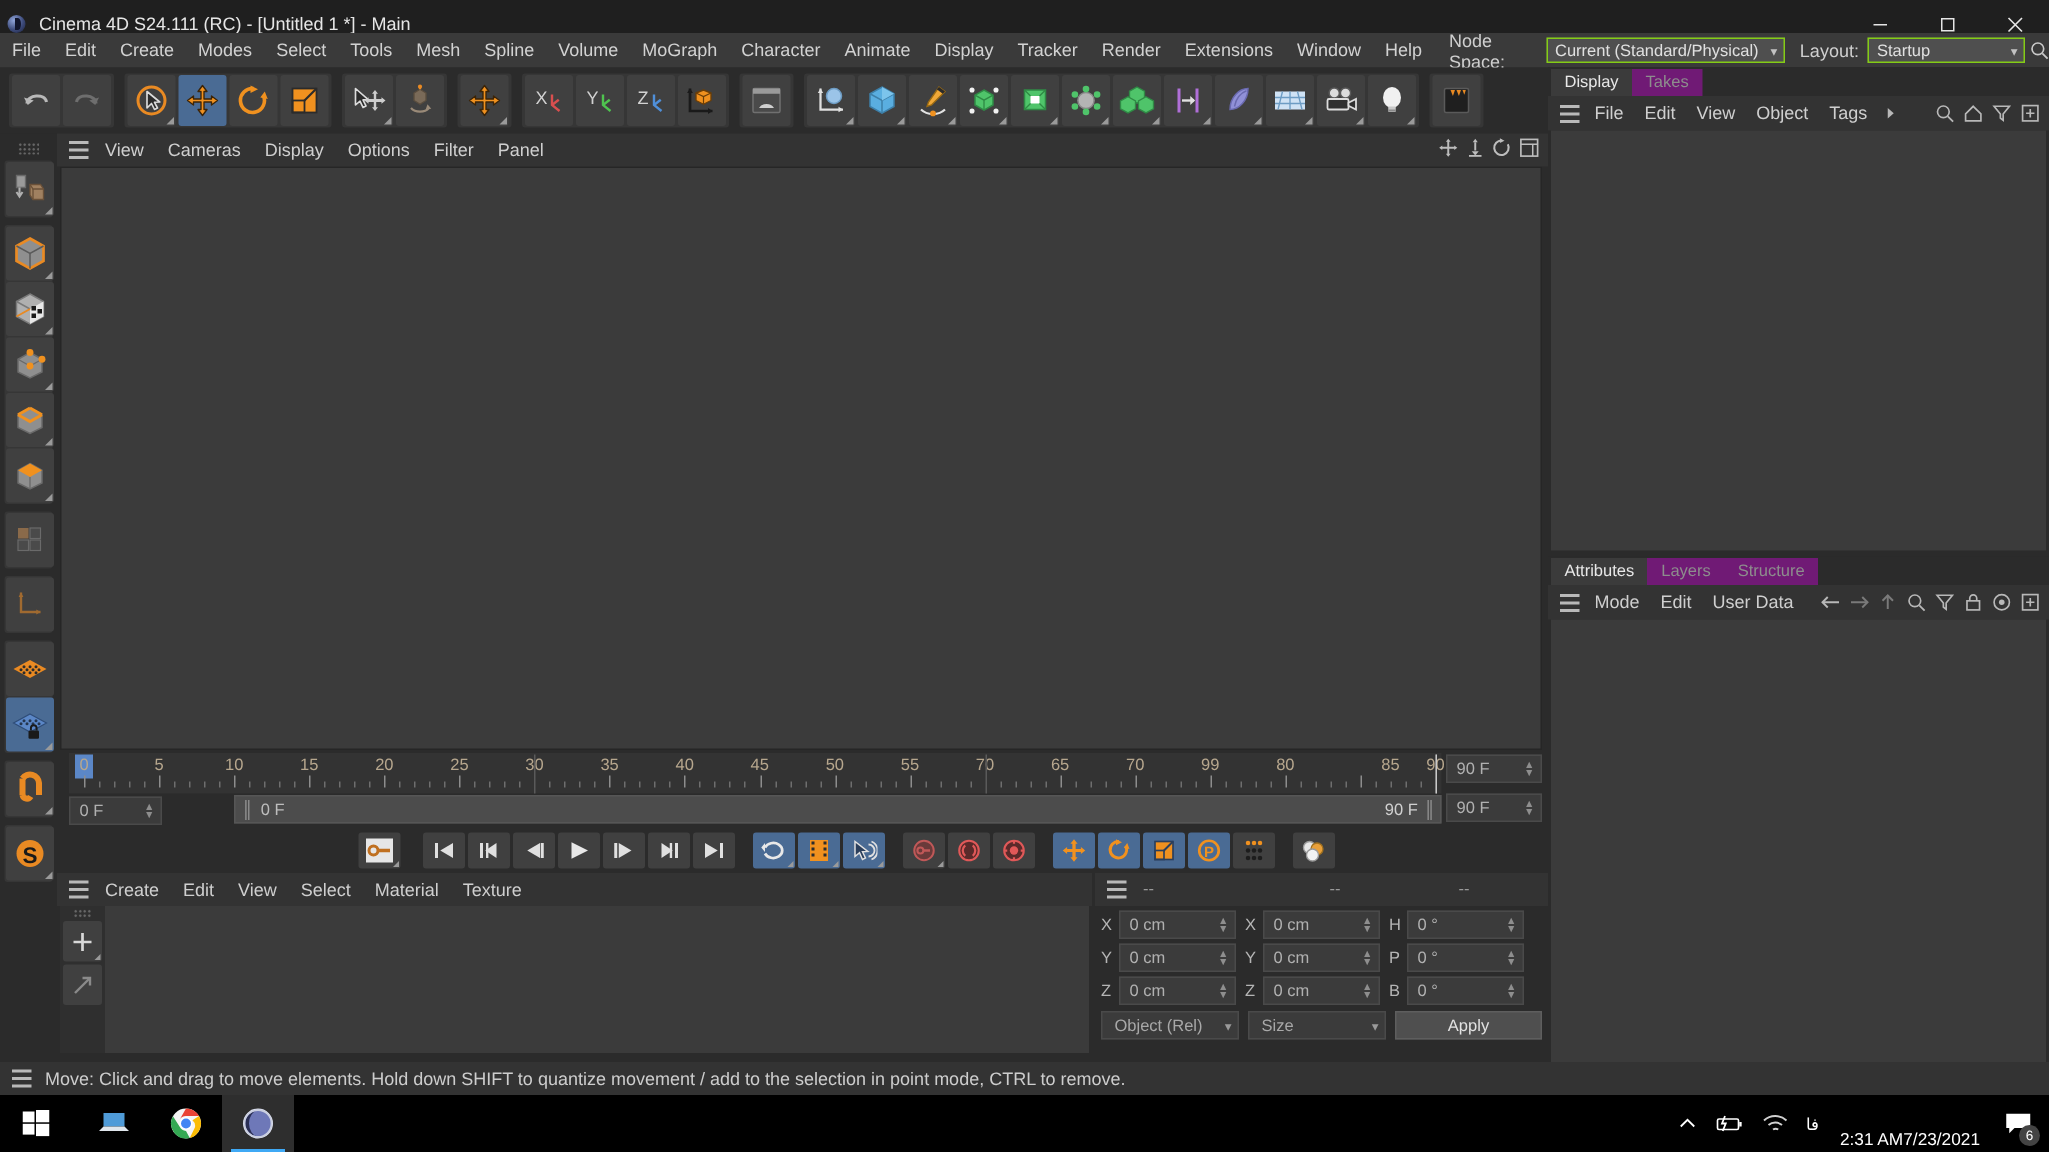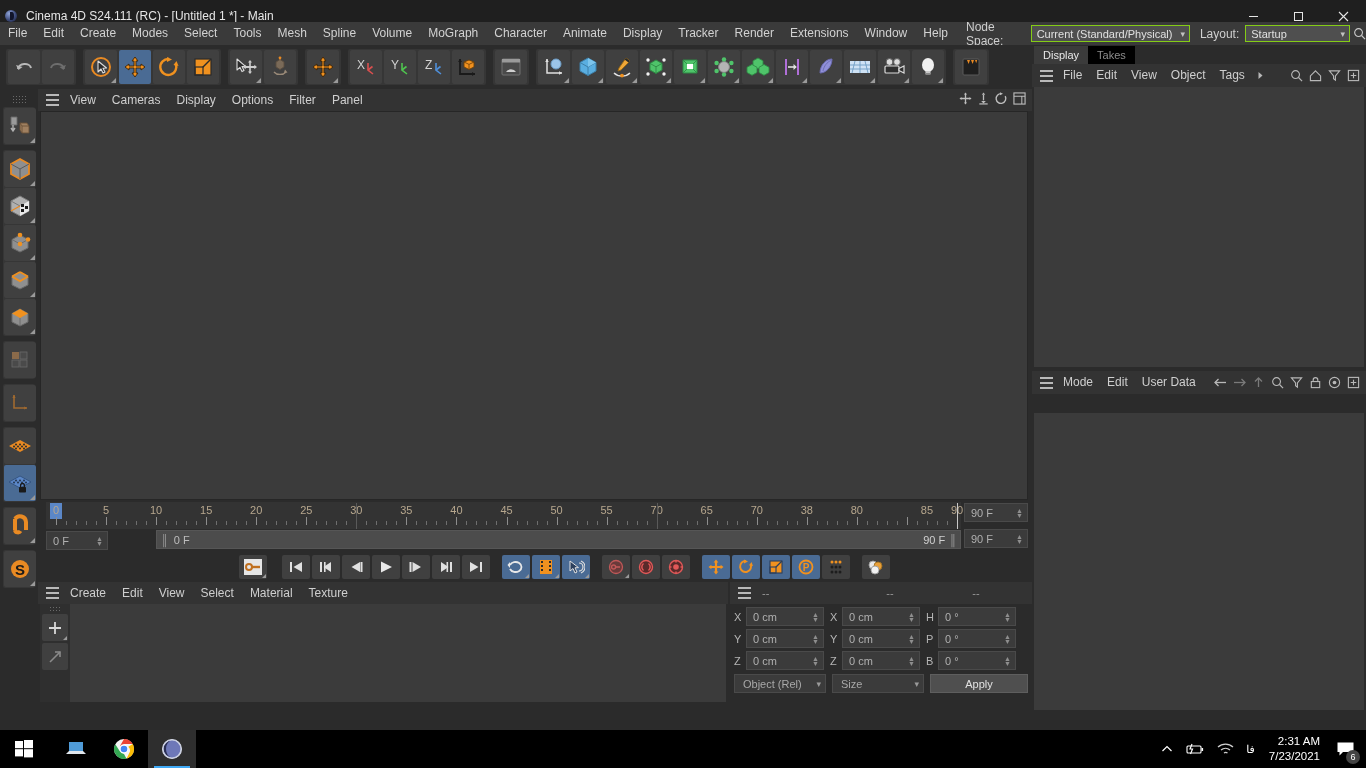--- a/index.html
+++ b/index.html
@@ -210,21 +210,21 @@
     height: 19px; flex: 1; background: #4f4f4f; border: 1px solid #5e5e5e;
     display: flex; align-items: center; justify-content: center;
     font-size: 11px; color: #e2e2e2;
   }
 
   
   .rightpanel { position: absolute; top: 45px; right: 0; width: 334px; bottom: 56px; background: #2b2b2b; }
   .panel-tabs { display: flex; height: 19px; align-items: flex-end; padding-left: 2px; background: #2b2b2b; }
   .ptab {
     height: 18px; line-height: 18px; padding: 0 9px; font-size: 11px; color: #8d8d8d;
-    background: #000000;
+    background: #701a75;
   }
   .ptab.active { background: #3b3b3b; color: #e8e8e8; }
   .panel-menubar { height: 23px; background: #333333; display: flex; align-items: center; padding-left: 4px; }
   .pm-item { padding: 0 7px; height: 23px; line-height: 23px; font-size: 12px; color: #cfcfcf; }
   .pm-icons { margin-left: auto; display: flex; align-items: center; gap: 2px; padding-right: 4px; }
   .pm-ibtn { width: 17px; height: 18px; display: flex; align-items: center; justify-content: center; }
   .objects-body { position: absolute; top: 42px; left: 2px; right: 2px; height: 280px; background: #3b3b3b; }
   .attrs-wrap { position: absolute; top: 326px; left: 0; right: 0; bottom: 0; }
   .attrs-body { position: absolute; top: 42px; left: 2px; right: 2px; bottom: 2px; background: #3b3b3b; }
 
@@ -246,21 +246,21 @@
     padding-left: 10px; color: #5a5a5a; font-size: 12px; gap: 8px;
   }
   .tb-apps { display: flex; align-items: center; height: 38px; margin-left: 4px; }
   .tb-app { width: 48px; height: 38px; display: flex; align-items: center; justify-content: center; position: relative; }
   .tb-app.active { background: #2e2e2e; }
   .tb-app.active:after {
     content: ""; position: absolute; bottom: 0; left: 6px; right: 6px; height: 2px; background: #3fa9f5;
   }
   .tray { margin-left: auto; display: flex; align-items: center; height: 38px; padding-right: 4px; gap: 0; }
   .tray-item { display: flex; align-items: center; height: 38px; padding: 0 6px; color: #ffffff; font-size: 12px; gap: 6px; }
-  .clock { display: flex; flex-direction: column; align-items: flex-end; justify-content: center; height: 38px; padding: 0 8px; color: #fff; font-size: 11.5px; line-height: 15px; }
+  .clock { display: flex; flex-direction: row; align-items: flex-end; justify-content: center; height: 38px; padding: 0 8px; color: #fff; font-size: 11.5px; line-height: 15px; }
   .notif { width: 34px; height: 38px; display: flex; align-items: center; justify-content: center; position: relative; }
   .notif-badge {
     position: absolute; right: 2px; bottom: 4px; width: 14px; height: 14px; border-radius: 50%;
     background: #444; color: #fff; font-size: 9px; display: flex; align-items: center; justify-content: center;
   }
   .sun { width: 16px; height: 16px; border-radius: 50%; background: radial-gradient(circle at 40% 35%, #ffd966, #f0a830); position: relative; }
   .sun:after {
     content:""; position:absolute; right:-2px; bottom:0px; width:12px; height:8px;
     background:#d8dde3; border-radius: 6px 6px 5px 5px;
   }
@@ -851,21 +851,21 @@
           <div class="tl-tick-min" style="left: 670.733px;"></div>
           <div class="tl-tick-min" style="left: 680.744px;"></div>
           <div class="tl-tick-min" style="left: 690.756px;"></div>
           <div class="tl-tick-min" style="left: 700.767px;"></div>
           <div class="tl-tick-label" style="left: 710.778px;">70</div>
           <div class="tl-tick-num" style="left: 710.778px;"></div>
           <div class="tl-tick-min" style="left: 720.789px;"></div>
           <div class="tl-tick-min" style="left: 730.8px;"></div>
           <div class="tl-tick-min" style="left: 740.811px;"></div>
           <div class="tl-tick-min" style="left: 750.822px;"></div>
-          <div class="tl-tick-label" style="left: 760.833px;">38</div>
+          <div class="tl-tick-label" style="left: 760.833px;">99</div>
           <div class="tl-tick-num" style="left: 760.833px;"></div>
           <div class="tl-tick-min" style="left: 770.844px;"></div>
           <div class="tl-tick-min" style="left: 780.856px;"></div>
           <div class="tl-tick-min" style="left: 790.867px;"></div>
           <div class="tl-tick-min" style="left: 800.878px;"></div>
           <div class="tl-tick-label" style="left: 810.889px;">80</div>
           <div class="tl-tick-num" style="left: 810.889px;"></div>
           <div class="tl-tick-min" style="left: 820.9px;"></div>
           <div class="tl-tick-min" style="left: 830.911px;"></div>
           <div class="tl-tick-min" style="left: 840.922px;"></div>
@@ -1267,20 +1267,25 @@
           <svg width="13" height="13" viewBox="0 0 14 14">
               <rect x="1.5" y="1.5" width="11" height="11" fill="none" stroke="#b8b8b8" stroke-width="1.2"></rect>
               <path d="M7 4 L7 10 M4 7 L10 7" stroke="#b8b8b8" stroke-width="1.2"></path>
             </svg>
         </div>
       </div>
     </div>
     <div class="objects-body"></div>
 
     <div class="attrs-wrap">
+      <div class="panel-tabs">
+        <div class="ptab active">Attributes</div>
+        <div class="ptab">Layers</div>
+        <div class="ptab">Structure</div>
+      </div>
       <div class="panel-menubar">
         <div class="hamburger">
             <i></i>
             <i></i>
             <i></i>
           </div>
         <div class="pm-item">Mode</div>
         <div class="pm-item">Edit</div>
         <div class="pm-item">User Data</div>
         <div class="pm-icons">
@@ -1330,20 +1335,28 @@
                 <rect x="1.5" y="1.5" width="11" height="11" fill="none" stroke="#b8b8b8" stroke-width="1.2"></rect>
                 <path d="M7 4 L7 10 M4 7 L10 7" stroke="#b8b8b8" stroke-width="1.2"></path>
               </svg>
           </div>
         </div>
       </div>
       <div class="attrs-body"></div>
     </div>
   </div>
 
+  <div class="statusbar">
+    <div class="hamburger">
+        <i></i>
+        <i></i>
+        <i></i>
+      </div>
+    <div class="status-text">Move: Click and drag to move elements. Hold down SHIFT to quantize movement / add to the selection in point mode, CTRL to remove.</div>
+  </div>
 
   <div class="taskbar">
     <div class="start-btn">
       <svg width="18" height="18" viewBox="0 0 18 18">
           <rect x="0" y="1" width="8" height="7.2" fill="#ffffff"></rect>
           <rect x="9" y="0" width="9" height="8.2" fill="#ffffff"></rect>
           <rect x="0" y="9.2" width="8" height="7.2" fill="#ffffff"></rect>
           <rect x="9" y="9.2" width="9" height="8.2" fill="#ffffff"></rect>
         </svg>
     </div>

